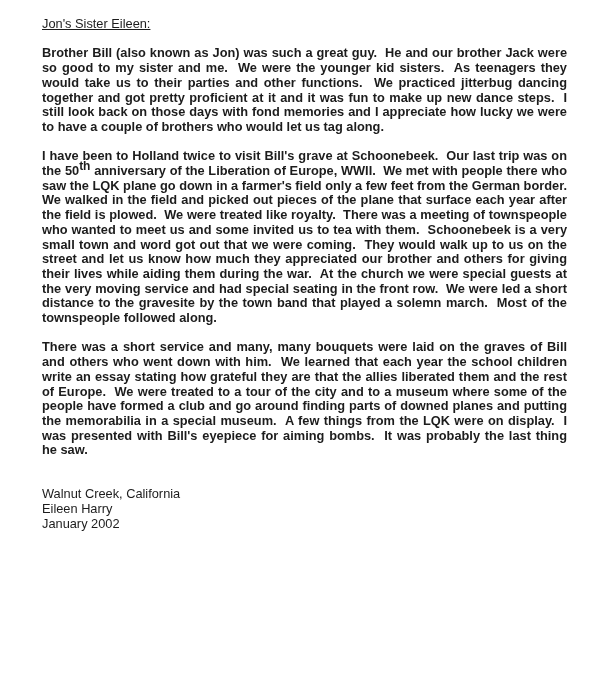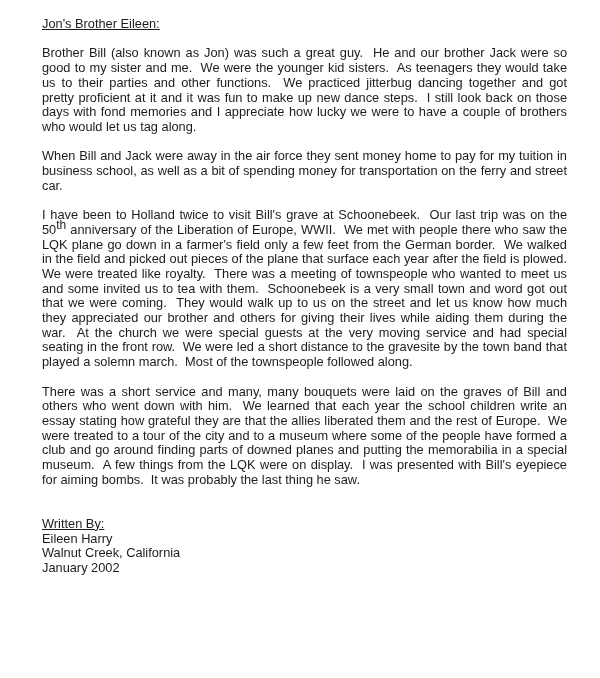--- a/index.html
+++ b/index.html
@@ -22,47 +22,46 @@
   }
   .title {
     margin: 0 0 14.7px 0;
     text-decoration: underline;
     white-space: pre-wrap;
   }
   .para {
     margin: 0 0 14.7px 0;
     text-align: justify;
     white-space: pre-wrap;
+    font-weight: bold;
   }
   sup.ord {
     font-size: 12px;
     line-height: 0;
     vertical-align: super;
   }
   .signature {
     margin-top: 29.4px;
   }
   .sig-label {
     text-decoration: underline;
   }
 </style>
 </head>
 <body>
 
 <div class="page">
-  <div class="title">Jon's Brother Eileen:</div>
+  <div class="title">Jon's Sister Eileen:</div>
 
   <p class="para">Brother Bill (also known as Jon) was such a great guy.  He and our brother Jack were so good to my sister and me.  We were the younger kid sisters.  As teenagers they would take us to their parties and other functions.  We practiced jitterbug dancing together and got pretty proficient at it and it was fun to make up new dance steps.  I still look back on those days with fond memories and I appreciate how lucky we were to have a couple of brothers who would let us tag along.</p>
 
 
-  <p class="para">When Bill and Jack were away in the air force they sent money home to pay for my tuition in business school, as well as a bit of spending money for transportation on the ferry and street car.</p>
 
   <p class="para"><span>I have been to Holland twice to visit Bill's grave at Schoonebeek.  Our last trip was on the 50</span><sup class="ord">th</sup><span> anniversary of the Liberation of Europe, WWII.  We met with people there who saw the LQK plane go down in a farmer's field only a few feet from the German border.  We walked in the field and picked out pieces of the plane that surface each year after the field is plowed.  We were treated like royalty.  There was a meeting of townspeople who wanted to meet us and some invited us to tea with them.  Schoonebeek is a very small town and word got out that we were coming.  They would walk up to us on the street and let us know how much they appreciated our brother and others for giving their lives while aiding them during the war.  At the church we were special guests at the very moving service and had special seating in the front row.  We were led a short distance to the gravesite by the town band that played a solemn march.  Most of the townspeople followed along.</span></p>
 
   <p class="para">There was a short service and many, many bouquets were laid on the graves of Bill and others who went down with him.  We learned that each year the school children write an essay stating how grateful they are that the allies liberated them and the rest of Europe.  We were treated to a tour of the city and to a museum where some of the people have formed a club and go around finding parts of downed planes and putting the memorabilia in a special museum.  A few things from the LQK were on display.  I was presented with Bill's eyepiece for aiming bombs.  It was probably the last thing he saw.</p>
 
   <div class="signature">
-    <div class="sig-label">Written By:</div>
+    <div class="sig-line">Walnut Creek, California</div>
     <div class="sig-line">Eileen Harry</div>
-    <div class="sig-line">Walnut Creek, California</div>
     <div class="sig-line">January 2002</div>
   </div>
 </div>
 
 </body></html>

